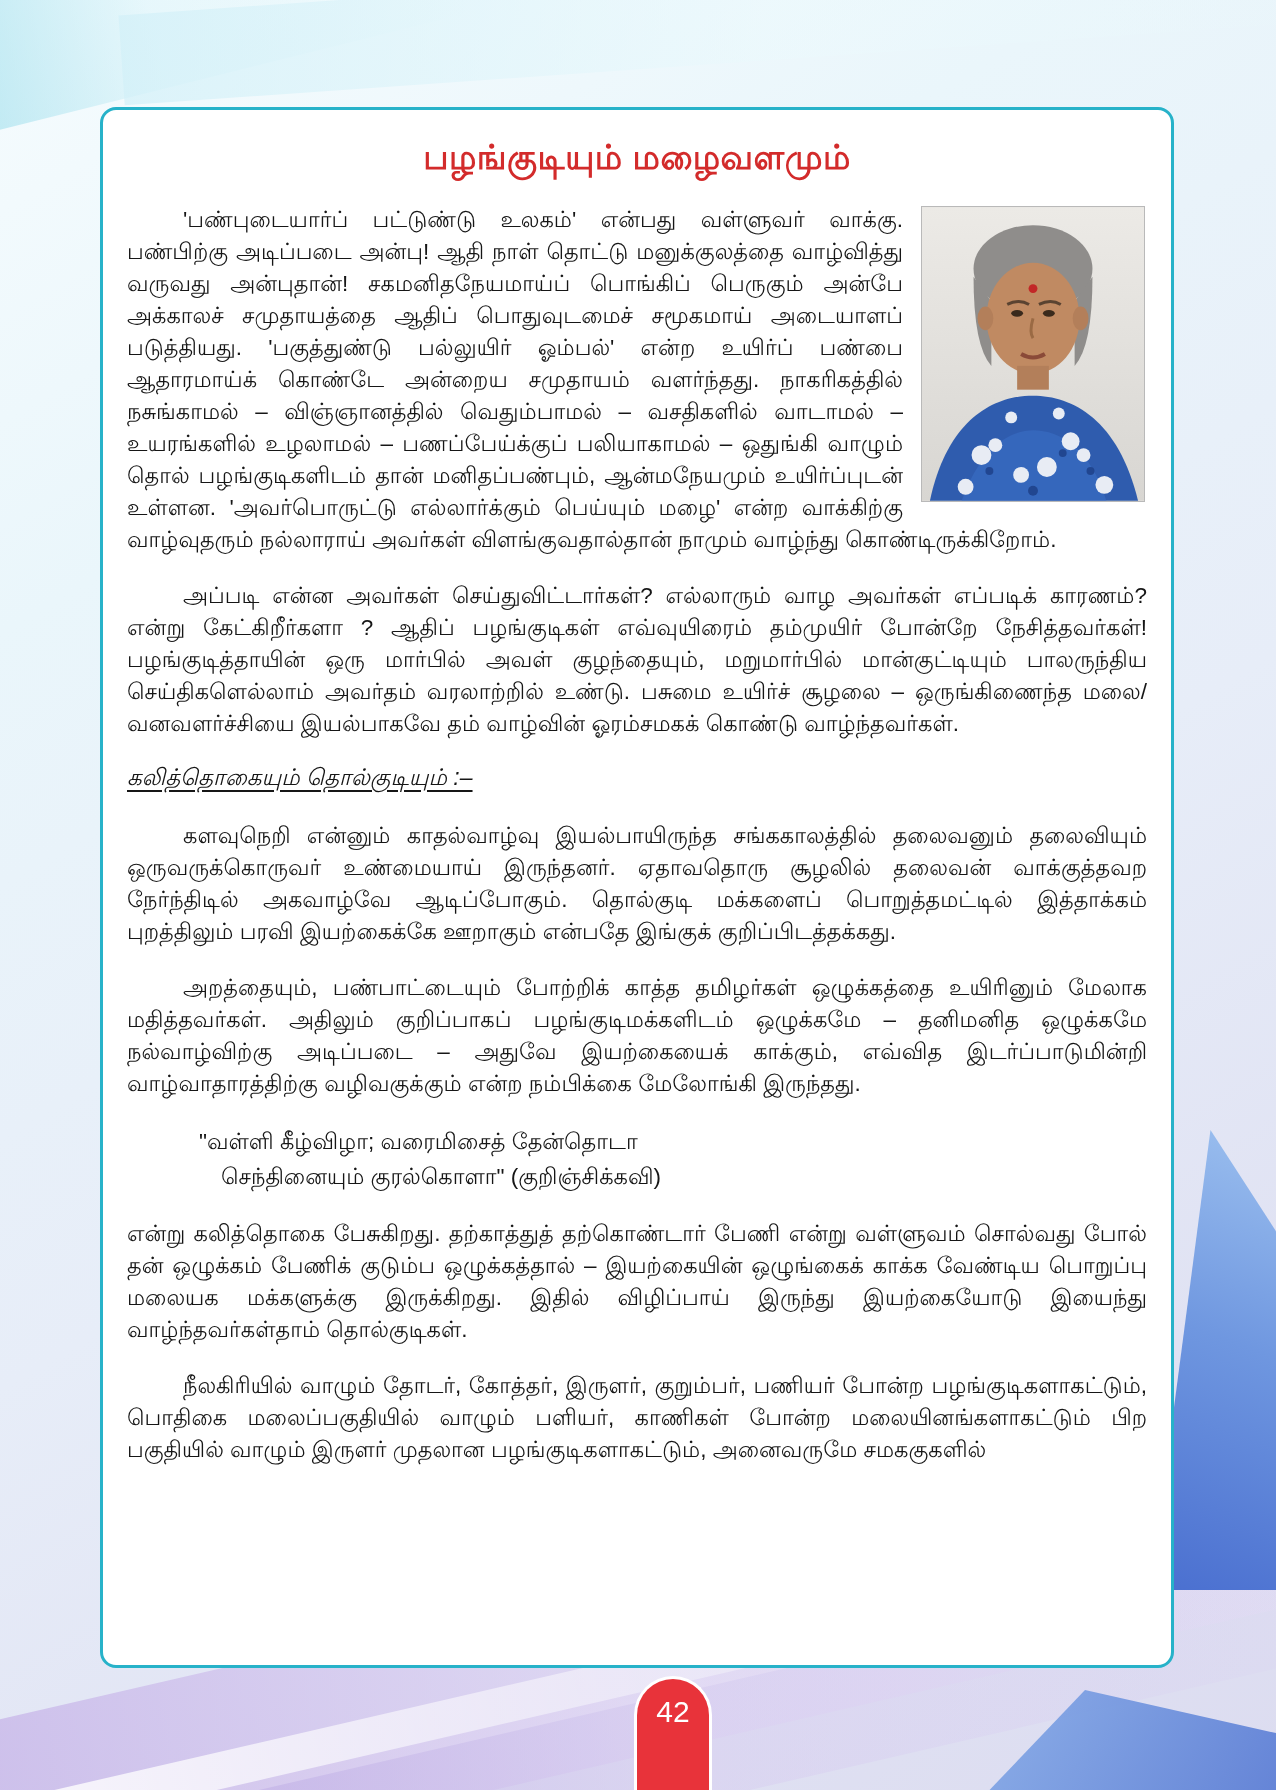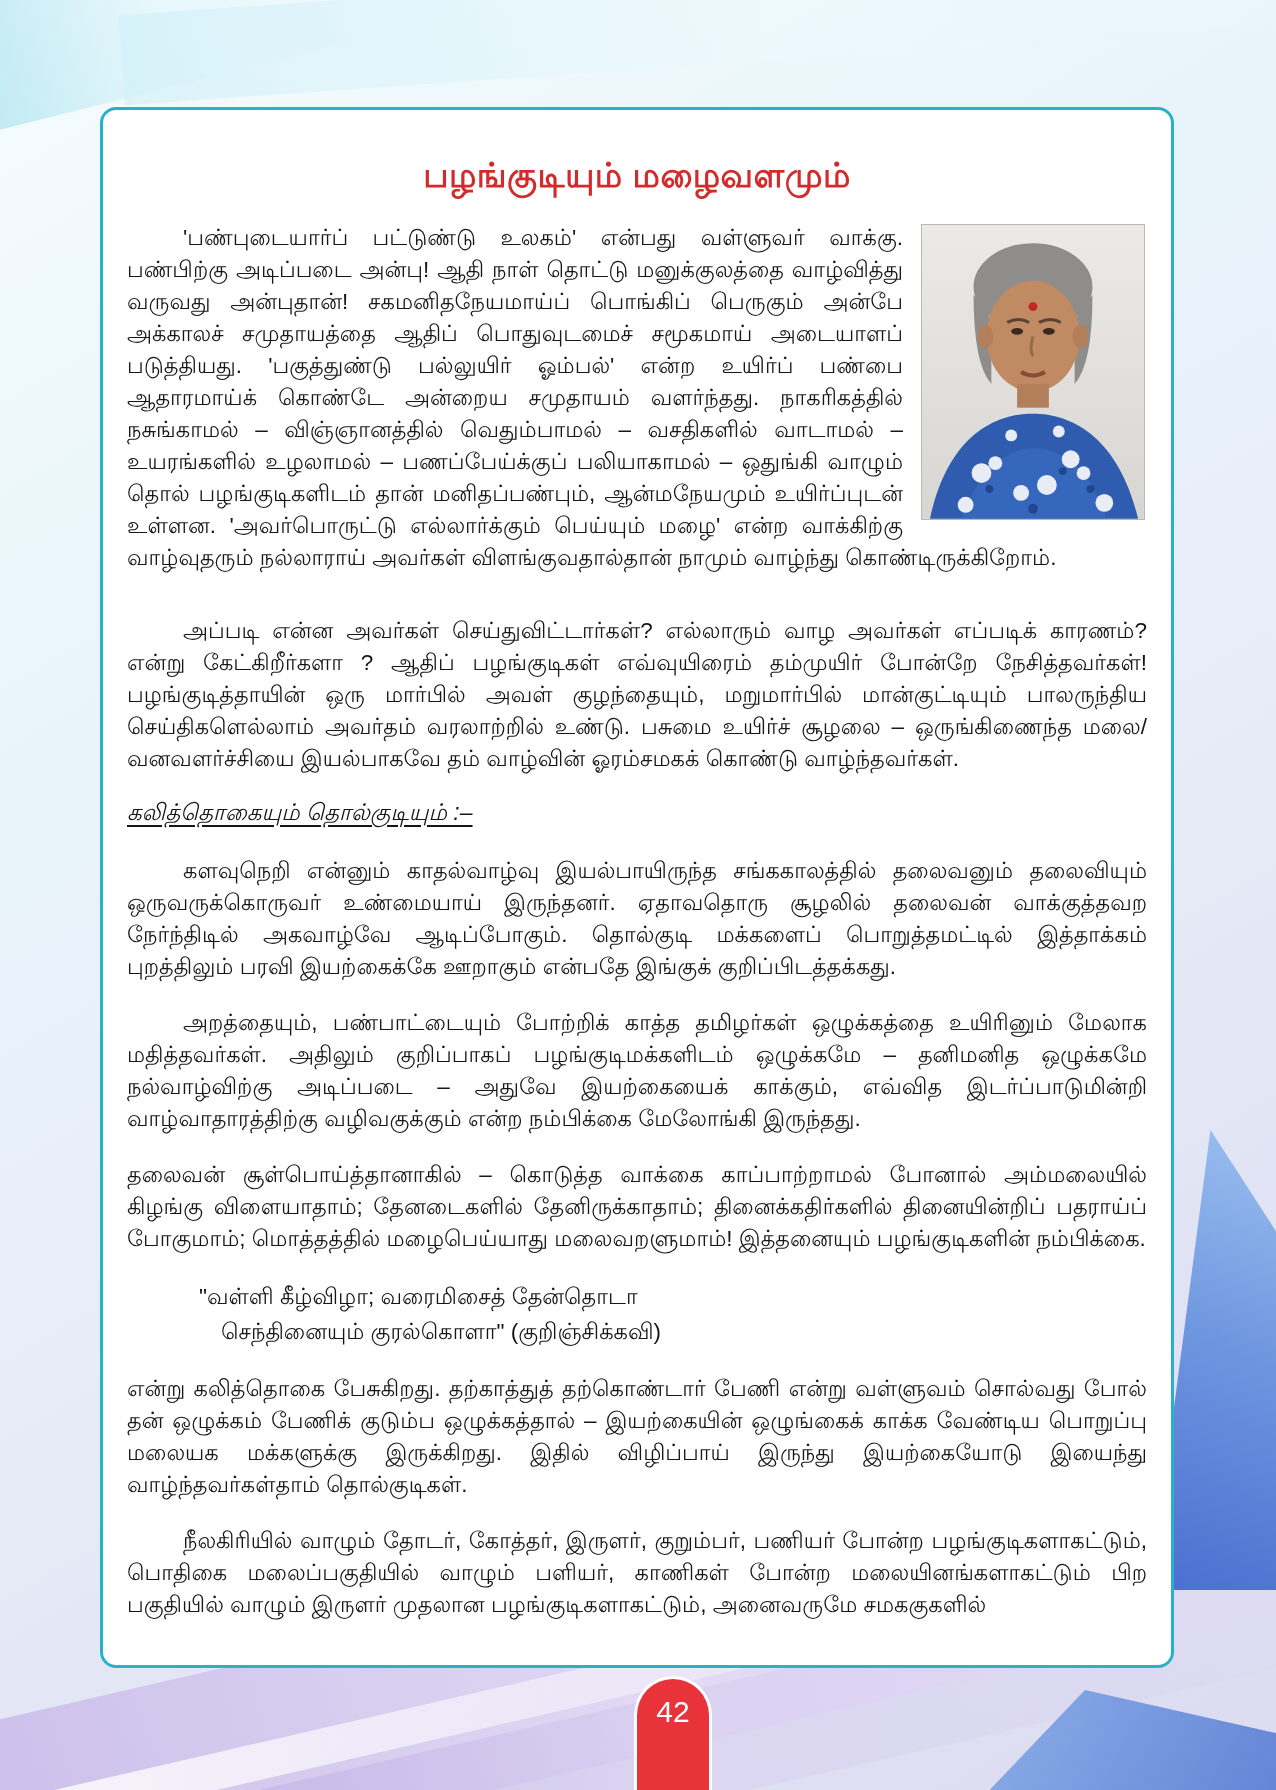--- a/index.html
+++ b/index.html
@@ -59,40 +59,40 @@
     border-radius: 16px;
     padding: 20px 24px 0 24px;
     overflow: hidden;
   }
   .title {
     text-align: center;
     color: #d32b2b;
     font-size: 34px;
     font-weight: bold;
     letter-spacing: .5px;
-    margin: 26px 0 22px 0;
+    margin: 8px 0 22px 0;
   }
   .intro::after { content: ""; display: block; clear: both; }
   .photo {
     float: right;
     width: 224px; height: 296px;
     margin: 2px 2px 10px 18px;
     border: 1px solid #b9b9b9;
     background: #e6e4e0;
     overflow: hidden;
   }
   .photo svg { display: block; width: 100%; height: 100%; }
   .para {
     font-size: 22.5px;
     line-height: 32px;
     text-align: justify;
     color: #161616;
     margin-bottom: 24px;
   }
-  .para.indent { text-indent: 56px; margin-top: 17px; }
+  .para.indent { text-indent: 56px; }
   .subheading {
     font-size: 23px;
     font-weight: normal;
     color: #161616;
     text-decoration: underline;
     text-underline-offset: 5px;
     margin: 2px 0 26px 0;
     font-style: italic;
   }
   .quote {
@@ -190,21 +190,20 @@
   </div>
 
   <p class="para indent">அப்படி என்ன அவர்கள் செய்துவிட்டார்கள்? எல்லாரும் வாழ அவர்கள் எப்படிக் காரணம்? என்று கேட்கிறீர்களா ? ஆதிப் பழங்குடிகள் எவ்வுயிரைம் தம்முயிர் போன்றே நேசித்தவர்கள்! பழங்குடித்தாயின் ஒரு மார்பில் அவள் குழந்தையும், மறுமார்பில் மான்குட்டியும் பாலருந்திய செய்திகளெல்லாம் அவர்தம் வரலாற்றில் உண்டு. பசுமை உயிர்ச் சூழலை – ஒருங்கிணைந்த மலை/வனவளர்ச்சியை இயல்பாகவே தம் வாழ்வின் ஓரம்சமகக் கொண்டு வாழ்ந்தவர்கள்.</p>
 
   <h2 class="subheading">கலித்தொகையும் தொல்குடியும் :–</h2>
 
   <p class="para indent">களவுநெறி என்னும் காதல்வாழ்வு இயல்பாயிருந்த சங்ககாலத்தில் தலைவனும் தலைவியும் ஒருவருக்கொருவர் உண்மையாய் இருந்தனர். ஏதாவதொரு சூழலில் தலைவன் வாக்குத்தவற நேர்ந்திடில் அகவாழ்வே ஆடிப்போகும். தொல்குடி மக்களைப் பொறுத்தமட்டில் இத்தாக்கம் புறத்திலும் பரவி இயற்கைக்கே ஊறாகும் என்பதே இங்குக் குறிப்பிடத்தக்கது.</p>
 
   <p class="para indent">அறத்தையும், பண்பாட்டையும் போற்றிக் காத்த தமிழர்கள் ஒழுக்கத்தை உயிரினும் மேலாக மதித்தவர்கள். அதிலும் குறிப்பாகப் பழங்குடிமக்களிடம் ஒழுக்கமே – தனிமனித ஒழுக்கமே நல்வாழ்விற்கு அடிப்படை – அதுவே இயற்கையைக் காக்கும், எவ்வித இடர்ப்பாடுமின்றி வாழ்வாதாரத்திற்கு வழிவகுக்கும் என்ற நம்பிக்கை மேலோங்கி இருந்தது.</p>
 
-  <p class="para">தலைவன் சூள்பொய்த்தானாகில் – கொடுத்த வாக்கை காப்பாற்றாமல் போனால் அம்மலையில் கிழங்கு விளையாதாம்; தேனடைகளில் தேனிருக்காதாம்; தினைக்கதிர்களில் தினையின்றிப் பதராய்ப் போகுமாம்; மொத்தத்தில் மழைபெய்யாது மலைவறளுமாம்! இத்தனையும் பழங்குடிகளின் நம்பிக்கை.</p>
 
   <div class="quote">
     <div class="q1">"வள்ளி கீழ்விழா; வரைமிசைத் தேன்தொடா</div>
     <div class="q2">செந்தினையும் குரல்கொளா" (குறிஞ்சிக்கவி)</div>
   </div>
 
   <p class="para">என்று கலித்தொகை பேசுகிறது. தற்காத்துத் தற்கொண்டார் பேணி என்று வள்ளுவம் சொல்வது போல் தன் ஒழுக்கம் பேணிக் குடும்ப ஒழுக்கத்தால் – இயற்கையின் ஒழுங்கைக் காக்க வேண்டிய பொறுப்பு மலையக மக்களுக்கு இருக்கிறது. இதில் விழிப்பாய் இருந்து இயற்கையோடு இயைந்து வாழ்ந்தவர்கள்தாம் தொல்குடிகள்.</p>
 
   <p class="para indent">நீலகிரியில் வாழும் தோடர், கோத்தர், இருளர், குறும்பர், பணியர் போன்ற பழங்குடிகளாகட்டும், பொதிகை மலைப்பகுதியில் வாழும் பளியர், காணிகள் போன்ற மலையினங்களாகட்டும் பிற பகுதியில் வாழும் இருளர் முதலான பழங்குடிகளாகட்டும், அனைவருமே சமககுகளில்</p>
 

